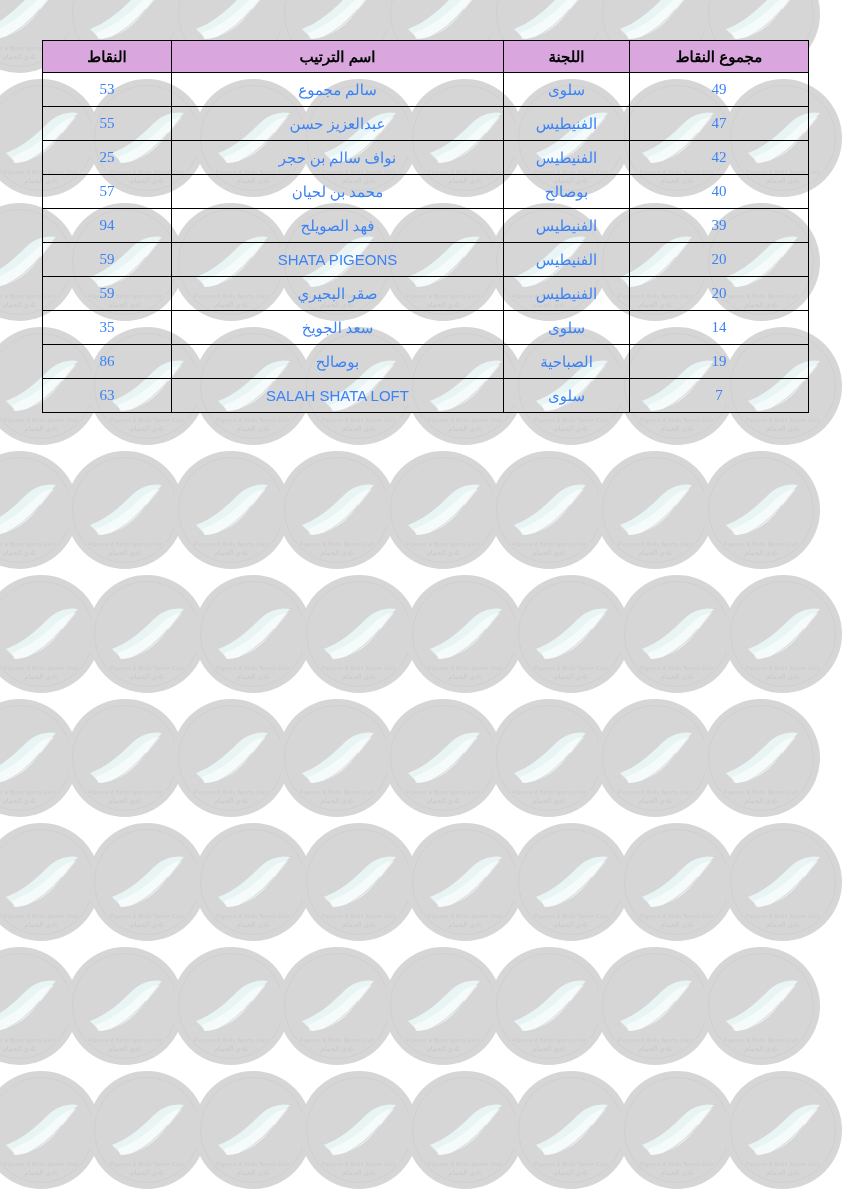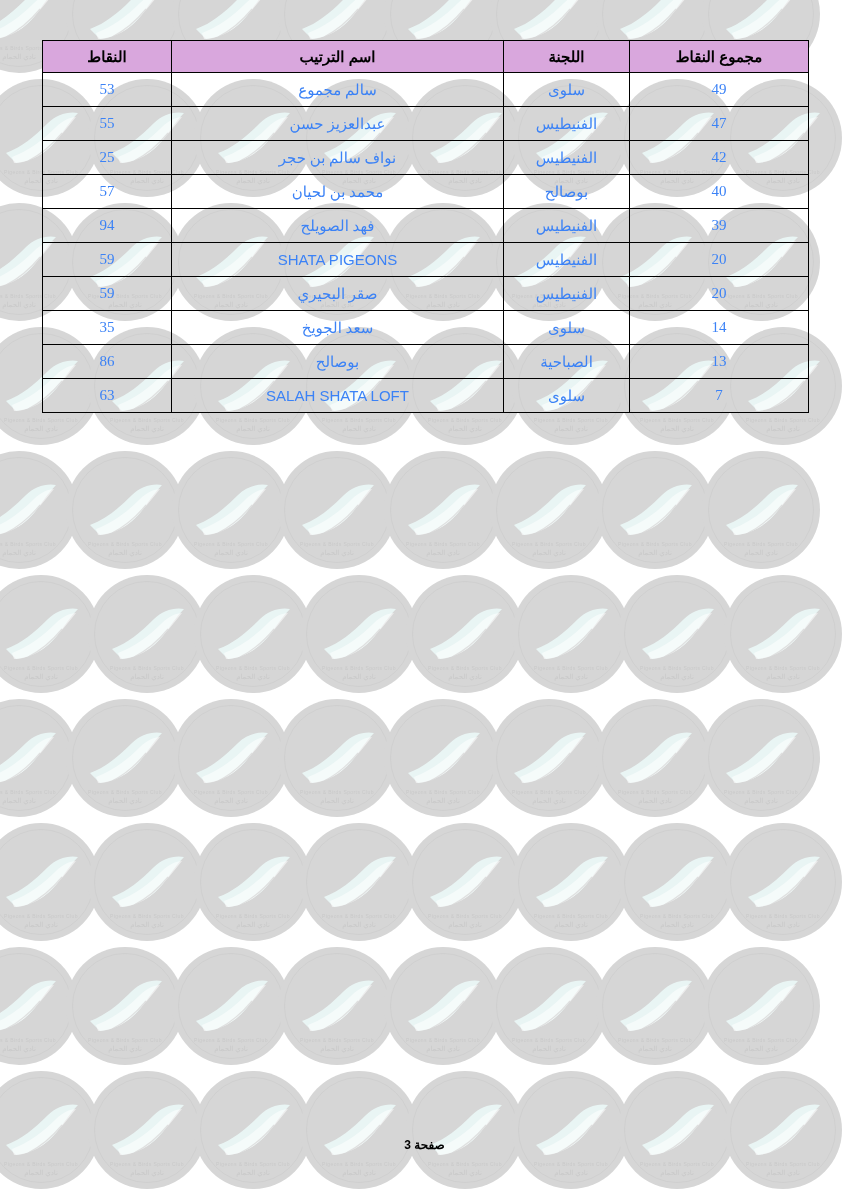--- a/index.html
+++ b/index.html
@@ -978,29 +978,28 @@
           <td>صقر البحيري</td>
           <td>59</td>
         </tr>
         <tr>
           <td>14</td>
           <td>سلوى</td>
           <td>سعد الجويخ</td>
           <td>35</td>
         </tr>
         <tr>
-          <td>13</td>
+          <td>19</td>
           <td>الصباحية</td>
           <td>بوصالح</td>
           <td>86</td>
         </tr>
         <tr>
           <td>7</td>
           <td>سلوى</td>
           <td class="latin">SALAH SHATA LOFT</td>
           <td>63</td>
         </tr>
       </tbody>
   </table>
 
-  <div id="page-footer">صفحة 3</div>
 
 </div>
 
 </body></html>

